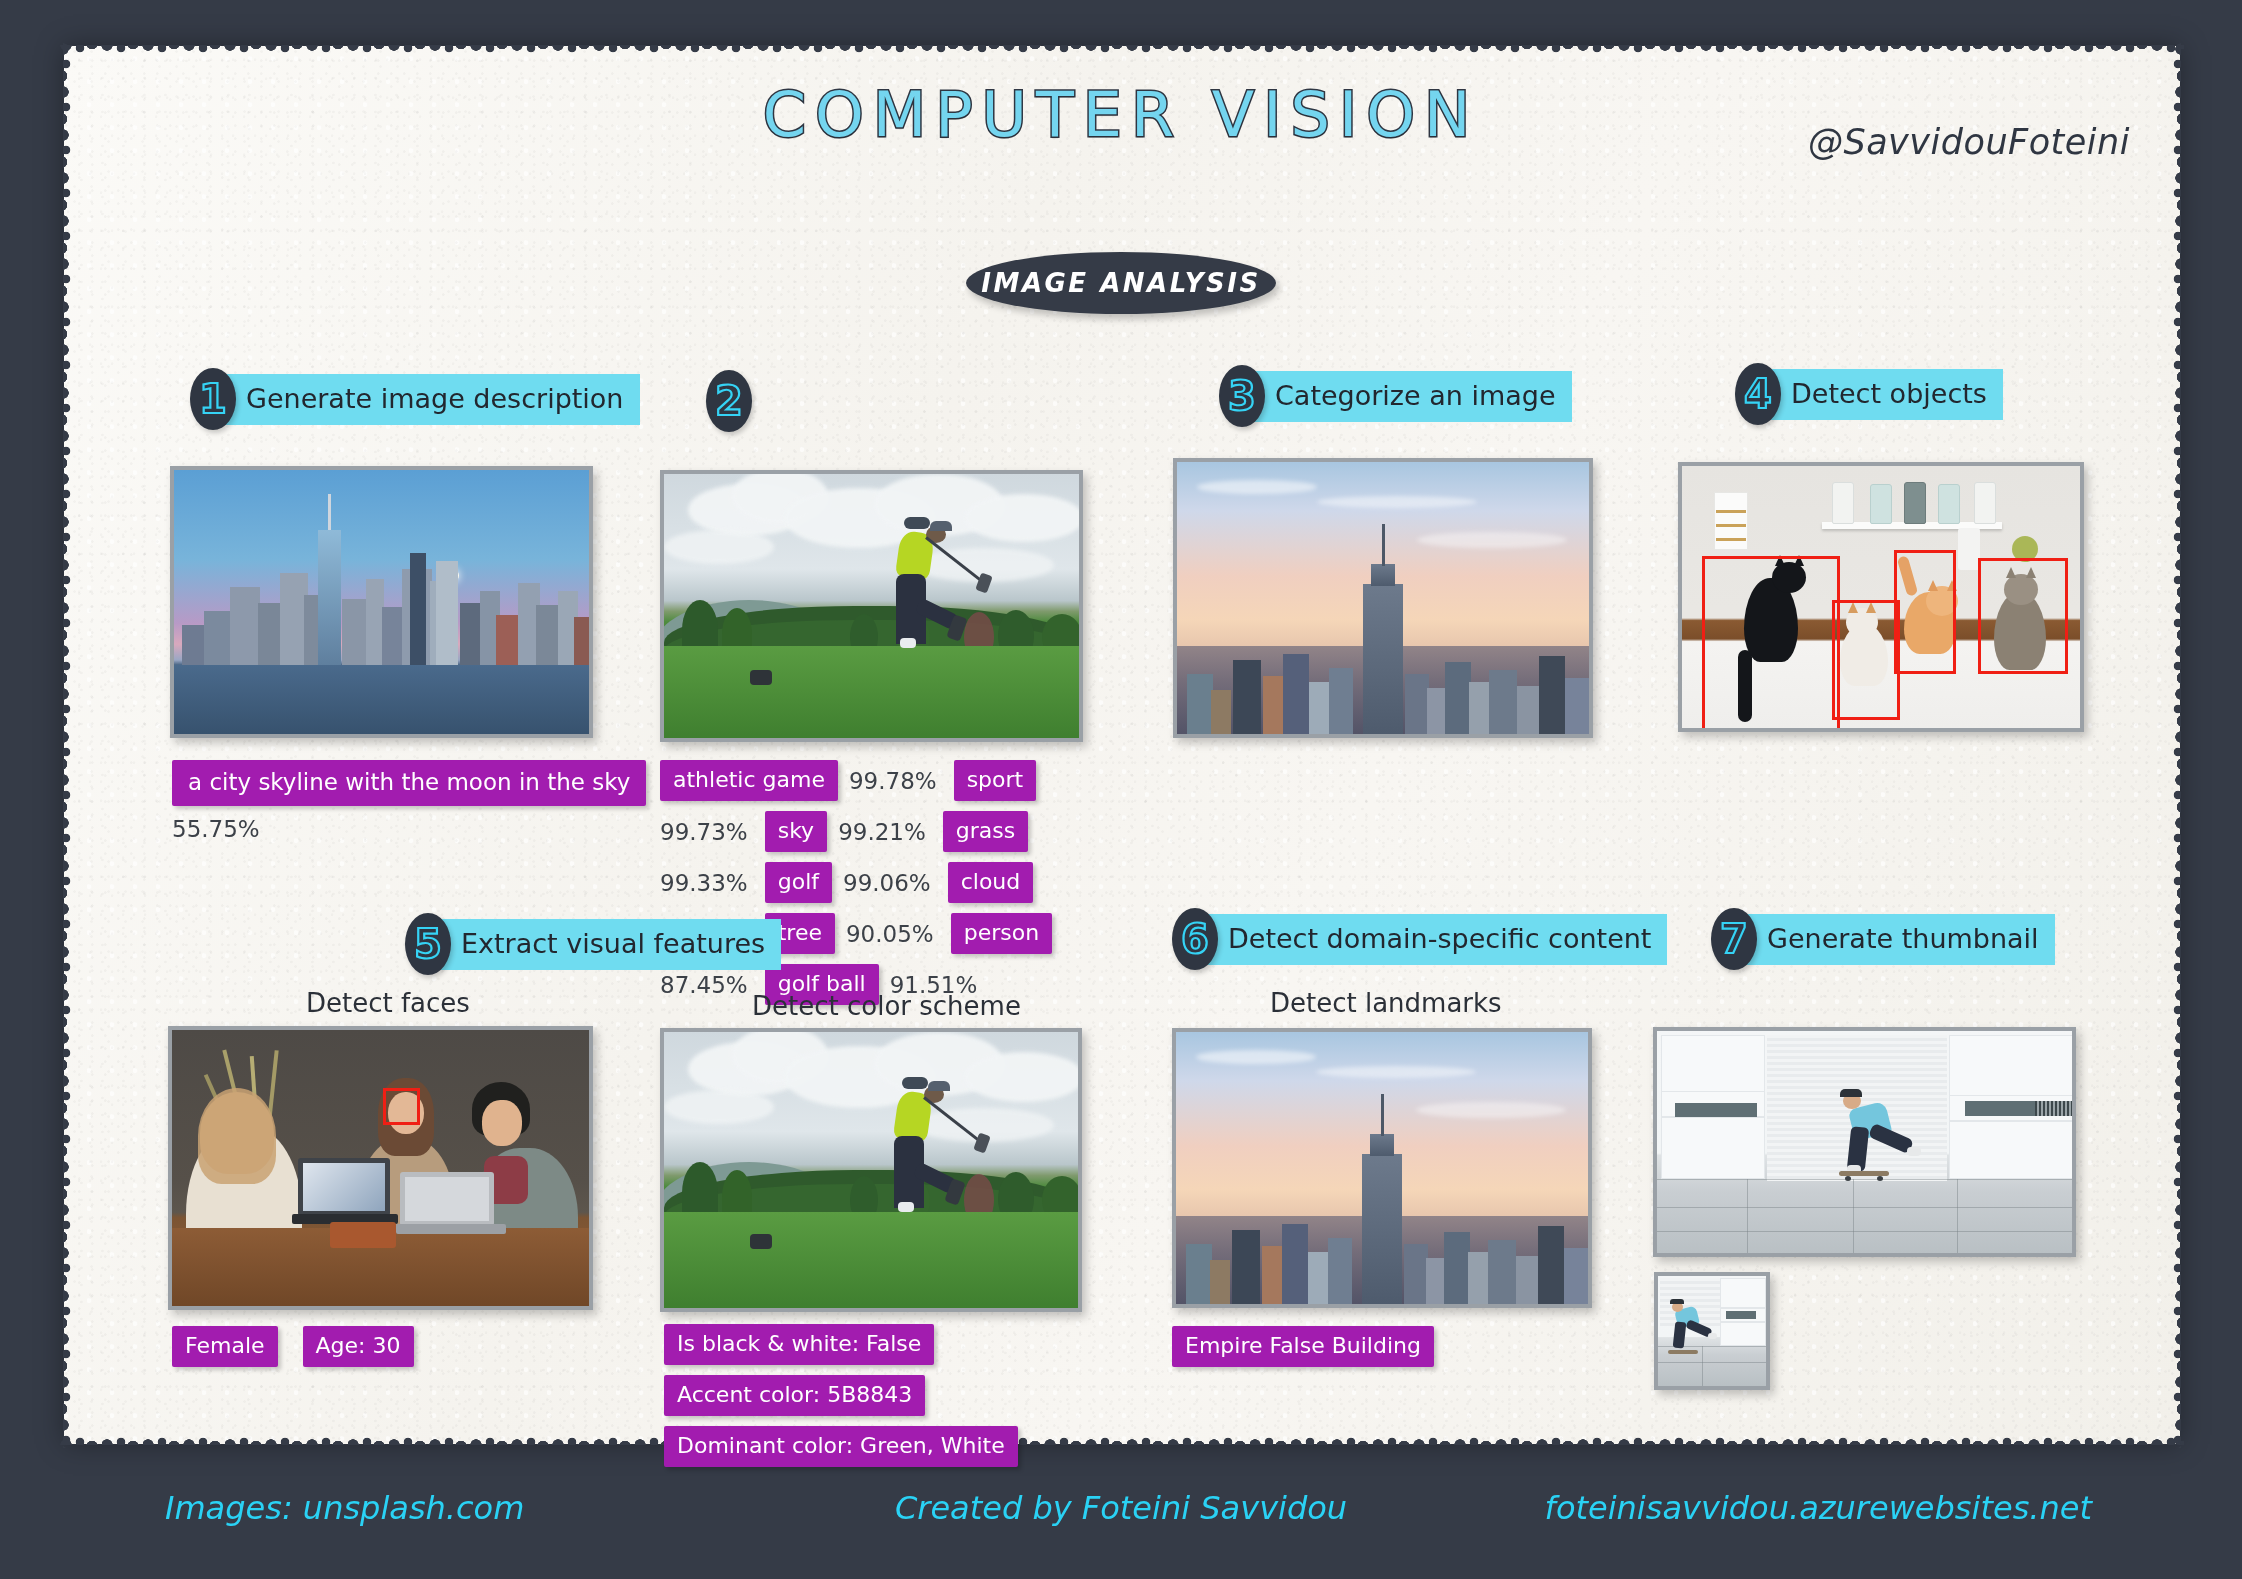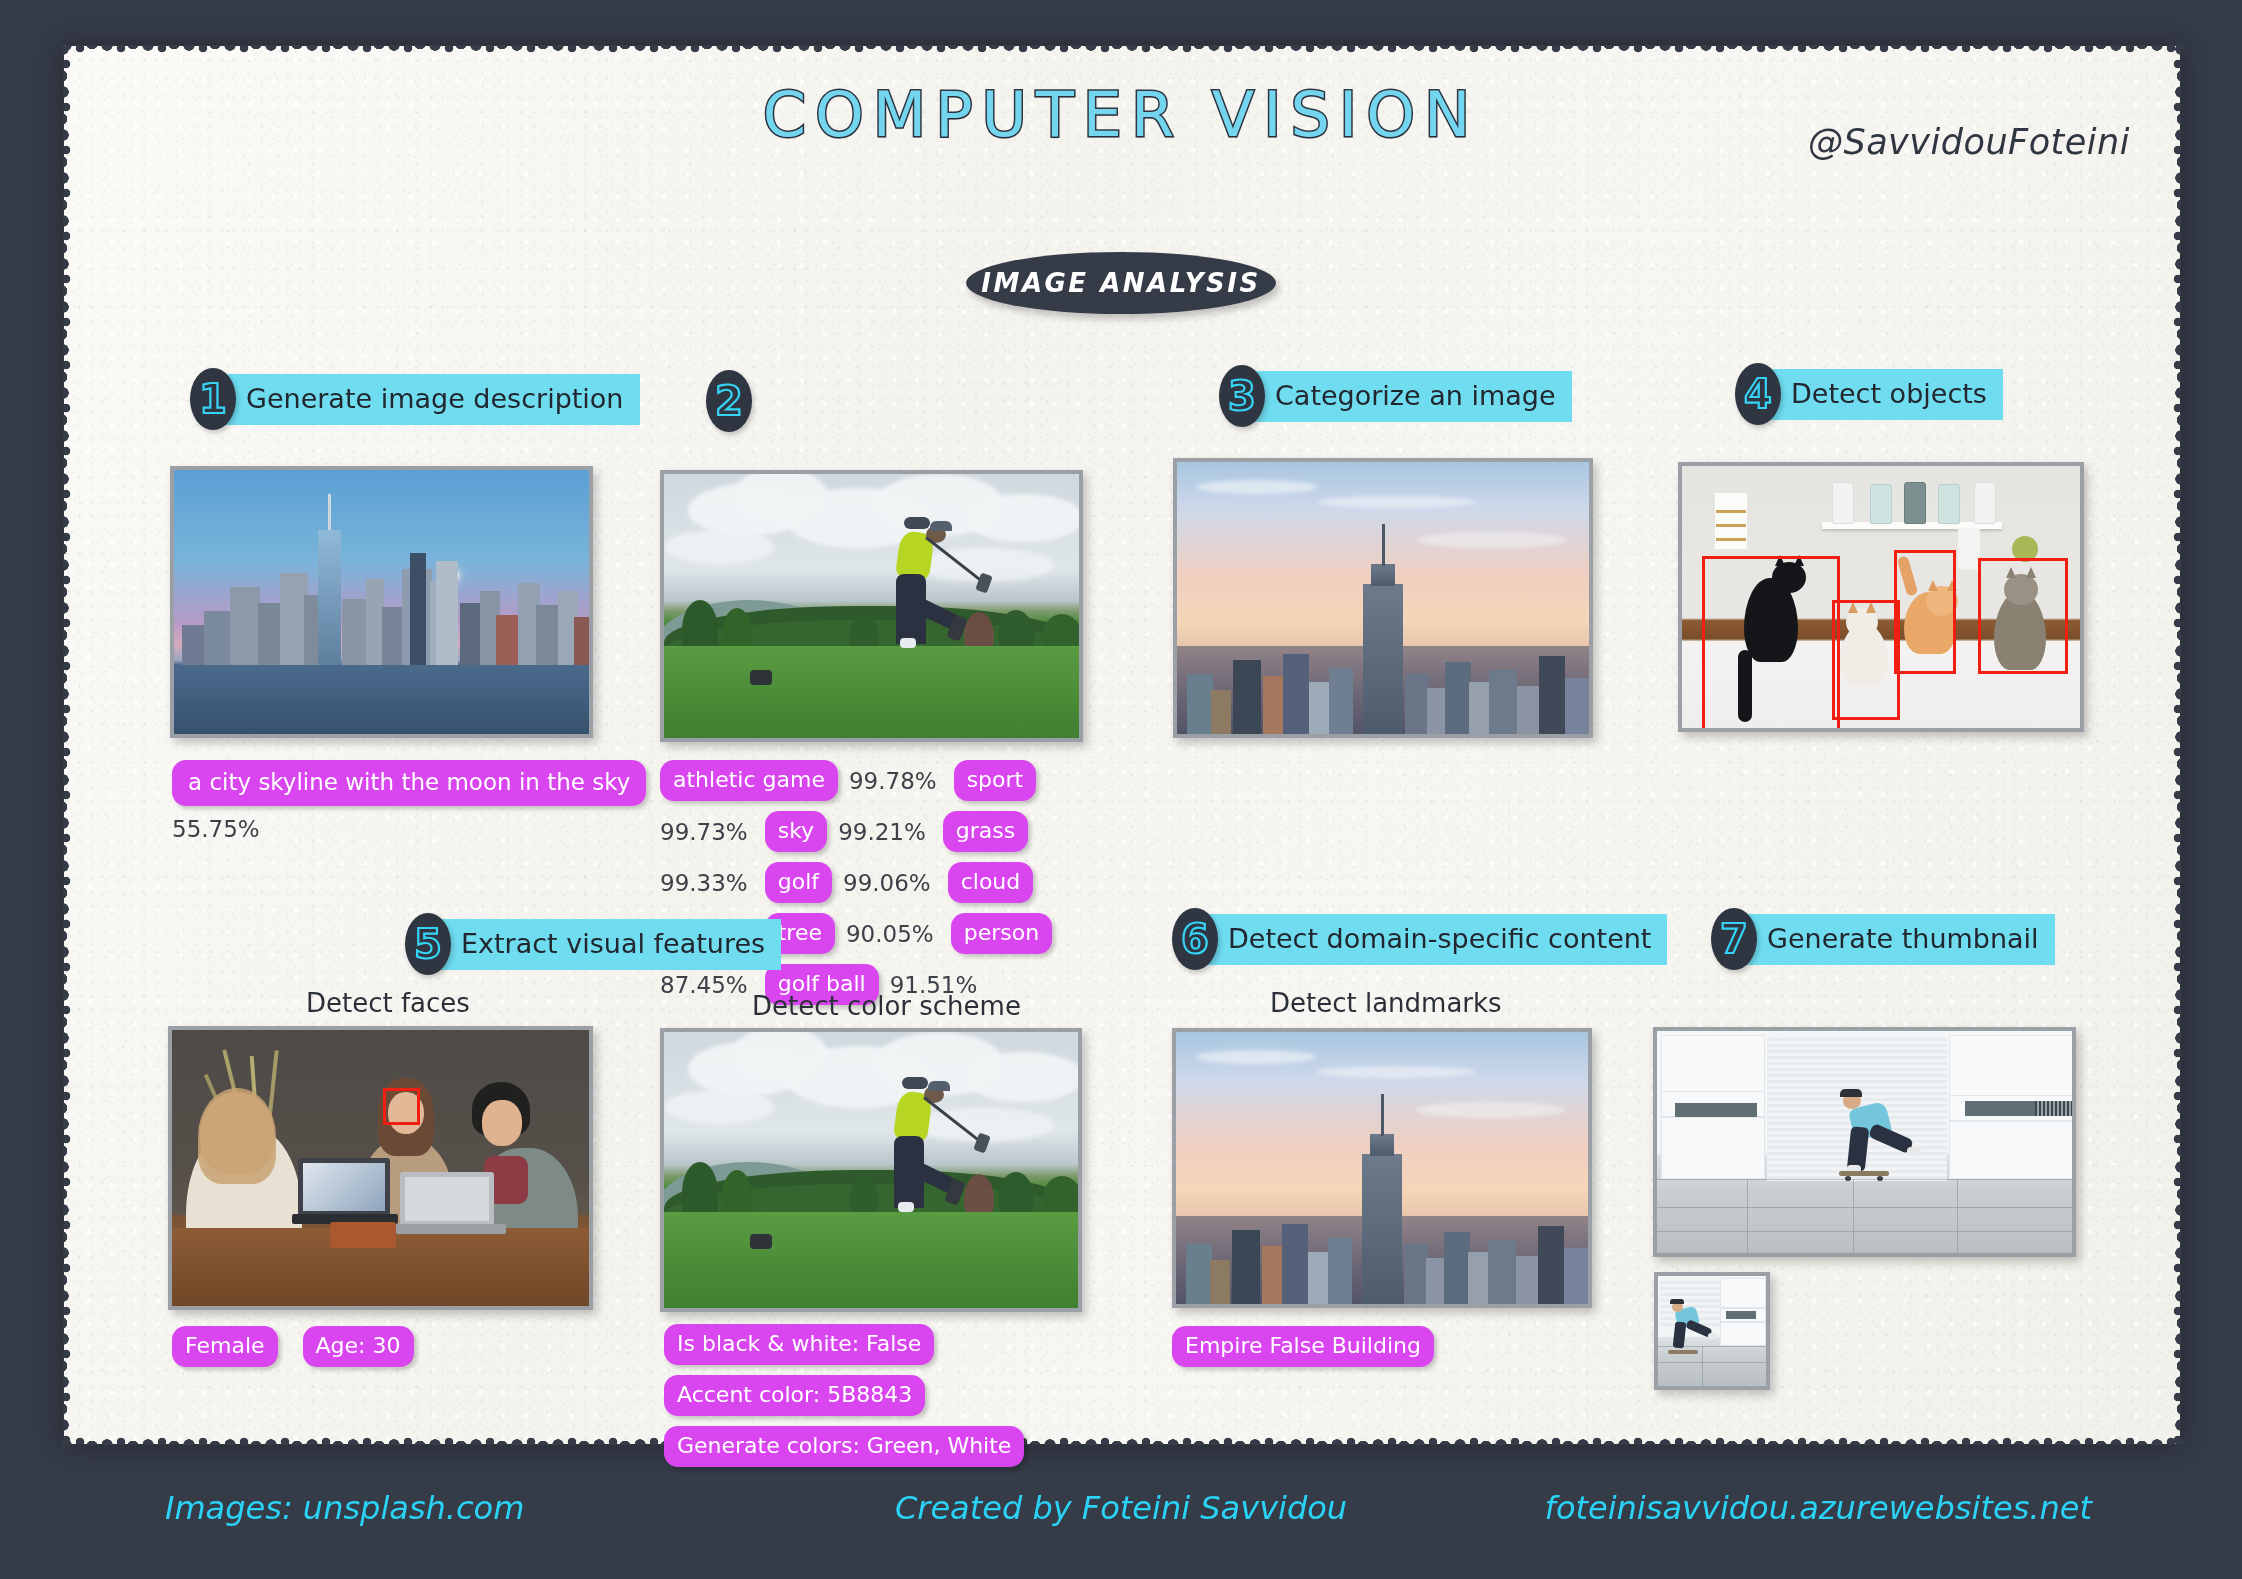--- a/index.html
+++ b/index.html
@@ -195,27 +195,27 @@
   
   .skate { position: absolute; inset: 0; background: linear-gradient(180deg,#f4f6f7 0%,#f2f5f6 55%,#dfe3e5 56%, #c9ced2 72%, #b9c0c4 100%); }
   .wall-panel { position: absolute; background: #f7f9fa; border: 1px solid #e3e7ea; }
   .shutter { position: absolute; background: repeating-linear-gradient(180deg,#f2f4f5 0 3px,#e8ebed 3px 6px); }
   .pave-line { position: absolute; background: rgba(120,128,134,0.45); }
   .skater { position: absolute; }
 
   
   .chips { position: absolute; display: flex; flex-wrap: wrap; align-items: center; gap: 10px 11px; }
   .chip {
-    background: #d946ef;
+    background: #a21caf;
     color: #ffffff;
     font-size: 22px;
     padding: 7px 13px 9px;
     white-space: nowrap;
     box-shadow: 3px 3px 4px rgba(0,0,0,0.2);
-    border-radius: 14px;
+    border-radius: 2px;
   }
   .chip.big { font-size: 23px; padding: 9px 16px 11px; }
   .pct { font-size: 23px; color: #3c4148; white-space: nowrap; margin-right: 6px; }
 
   
   #footer {
     position: absolute;
     left: 0; right: 0; bottom: 36px;
     height: 70px;
     display: flex; align-items: center;
@@ -619,21 +619,21 @@
   </div>
 
   <div class="chips" style="left:172px; top:1326px; width:440px;">
     <div class="chip" style="margin-right:14px;">Female</div>
     <div class="chip">Age: 30</div>
   </div>
 
   <div class="chips" style="left:664px; top:1324px; width:450px;">
     <div class="chip">Is black &amp; white: False</div>
     <div class="chip">Accent color: 5B8843</div>
-    <div class="chip">Generate colors: Green, White</div>
+    <div class="chip">Dominant color: Green, White</div>
   </div>
 
   <div class="chips" style="left:1172px; top:1326px; width:400px;">
     <div class="chip">Empire False Building</div>
   </div>
 
   <div id="footer">
     <div class="foot-item" id="foot-images">Images: unsplash.com</div>
     <div class="foot-item" id="foot-site">foteinisavvidou.azurewebsites.net</div>
     <div class="foot-item" id="foot-author">Created by Foteini Savvidou</div>

